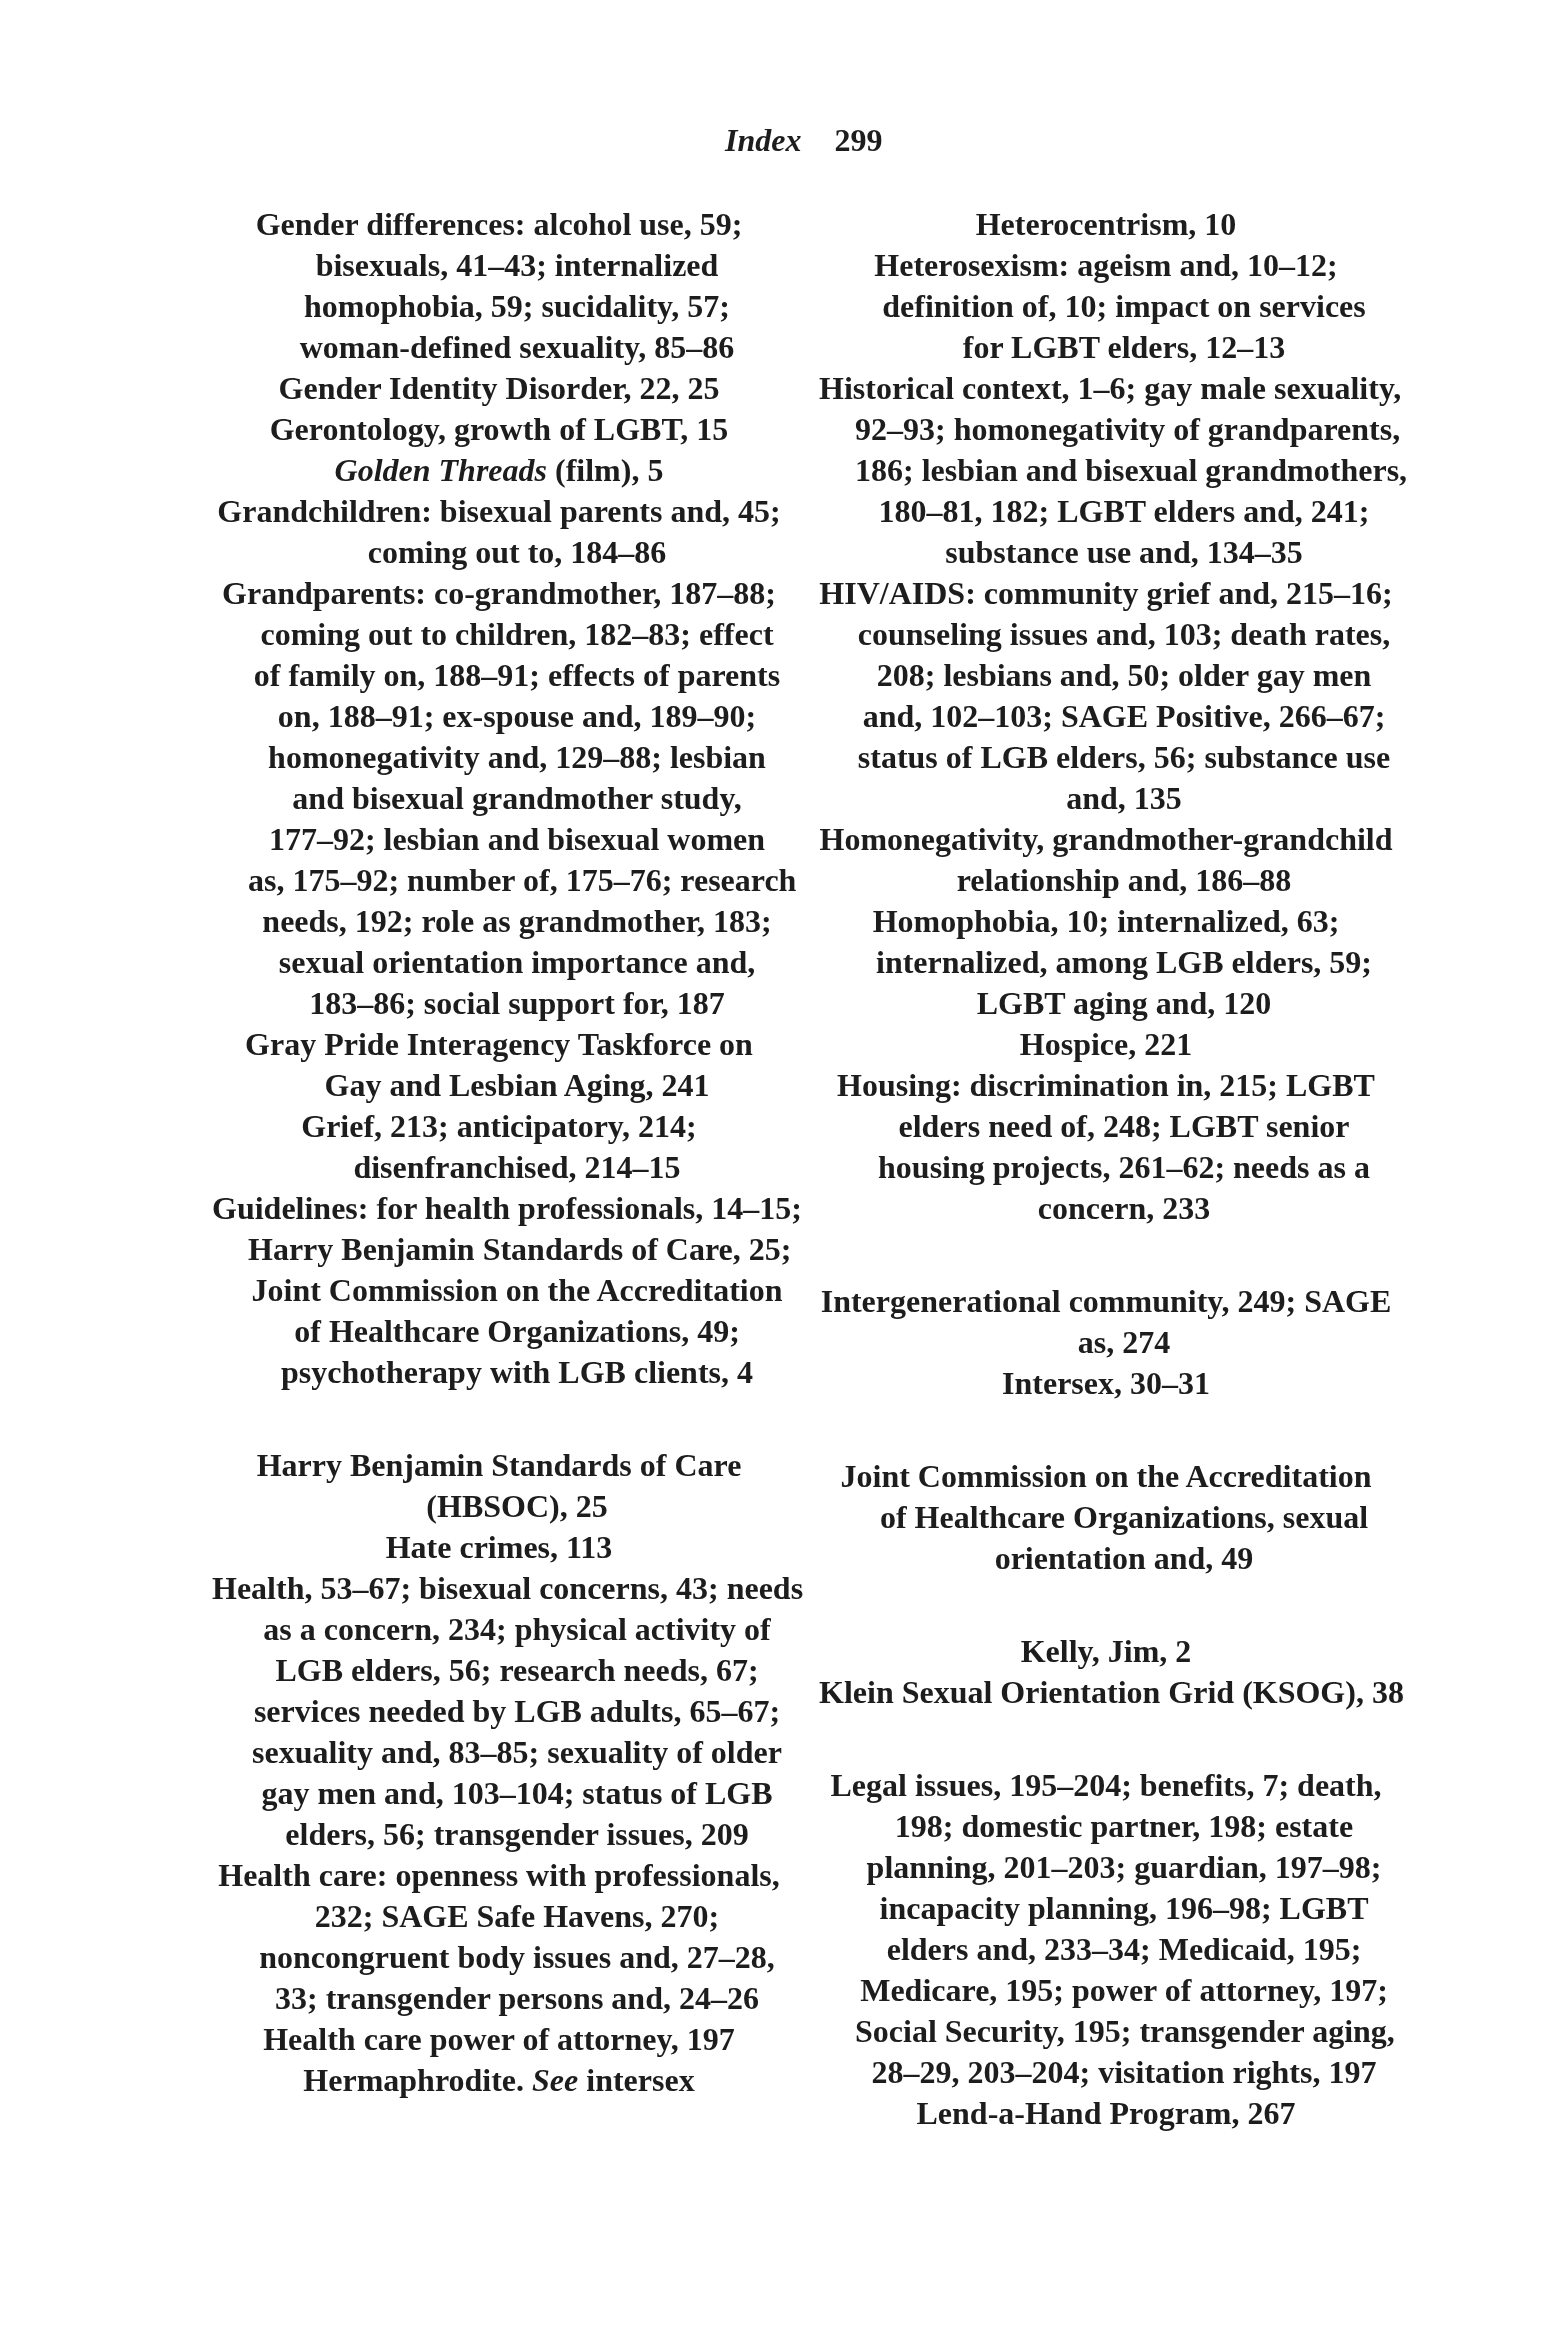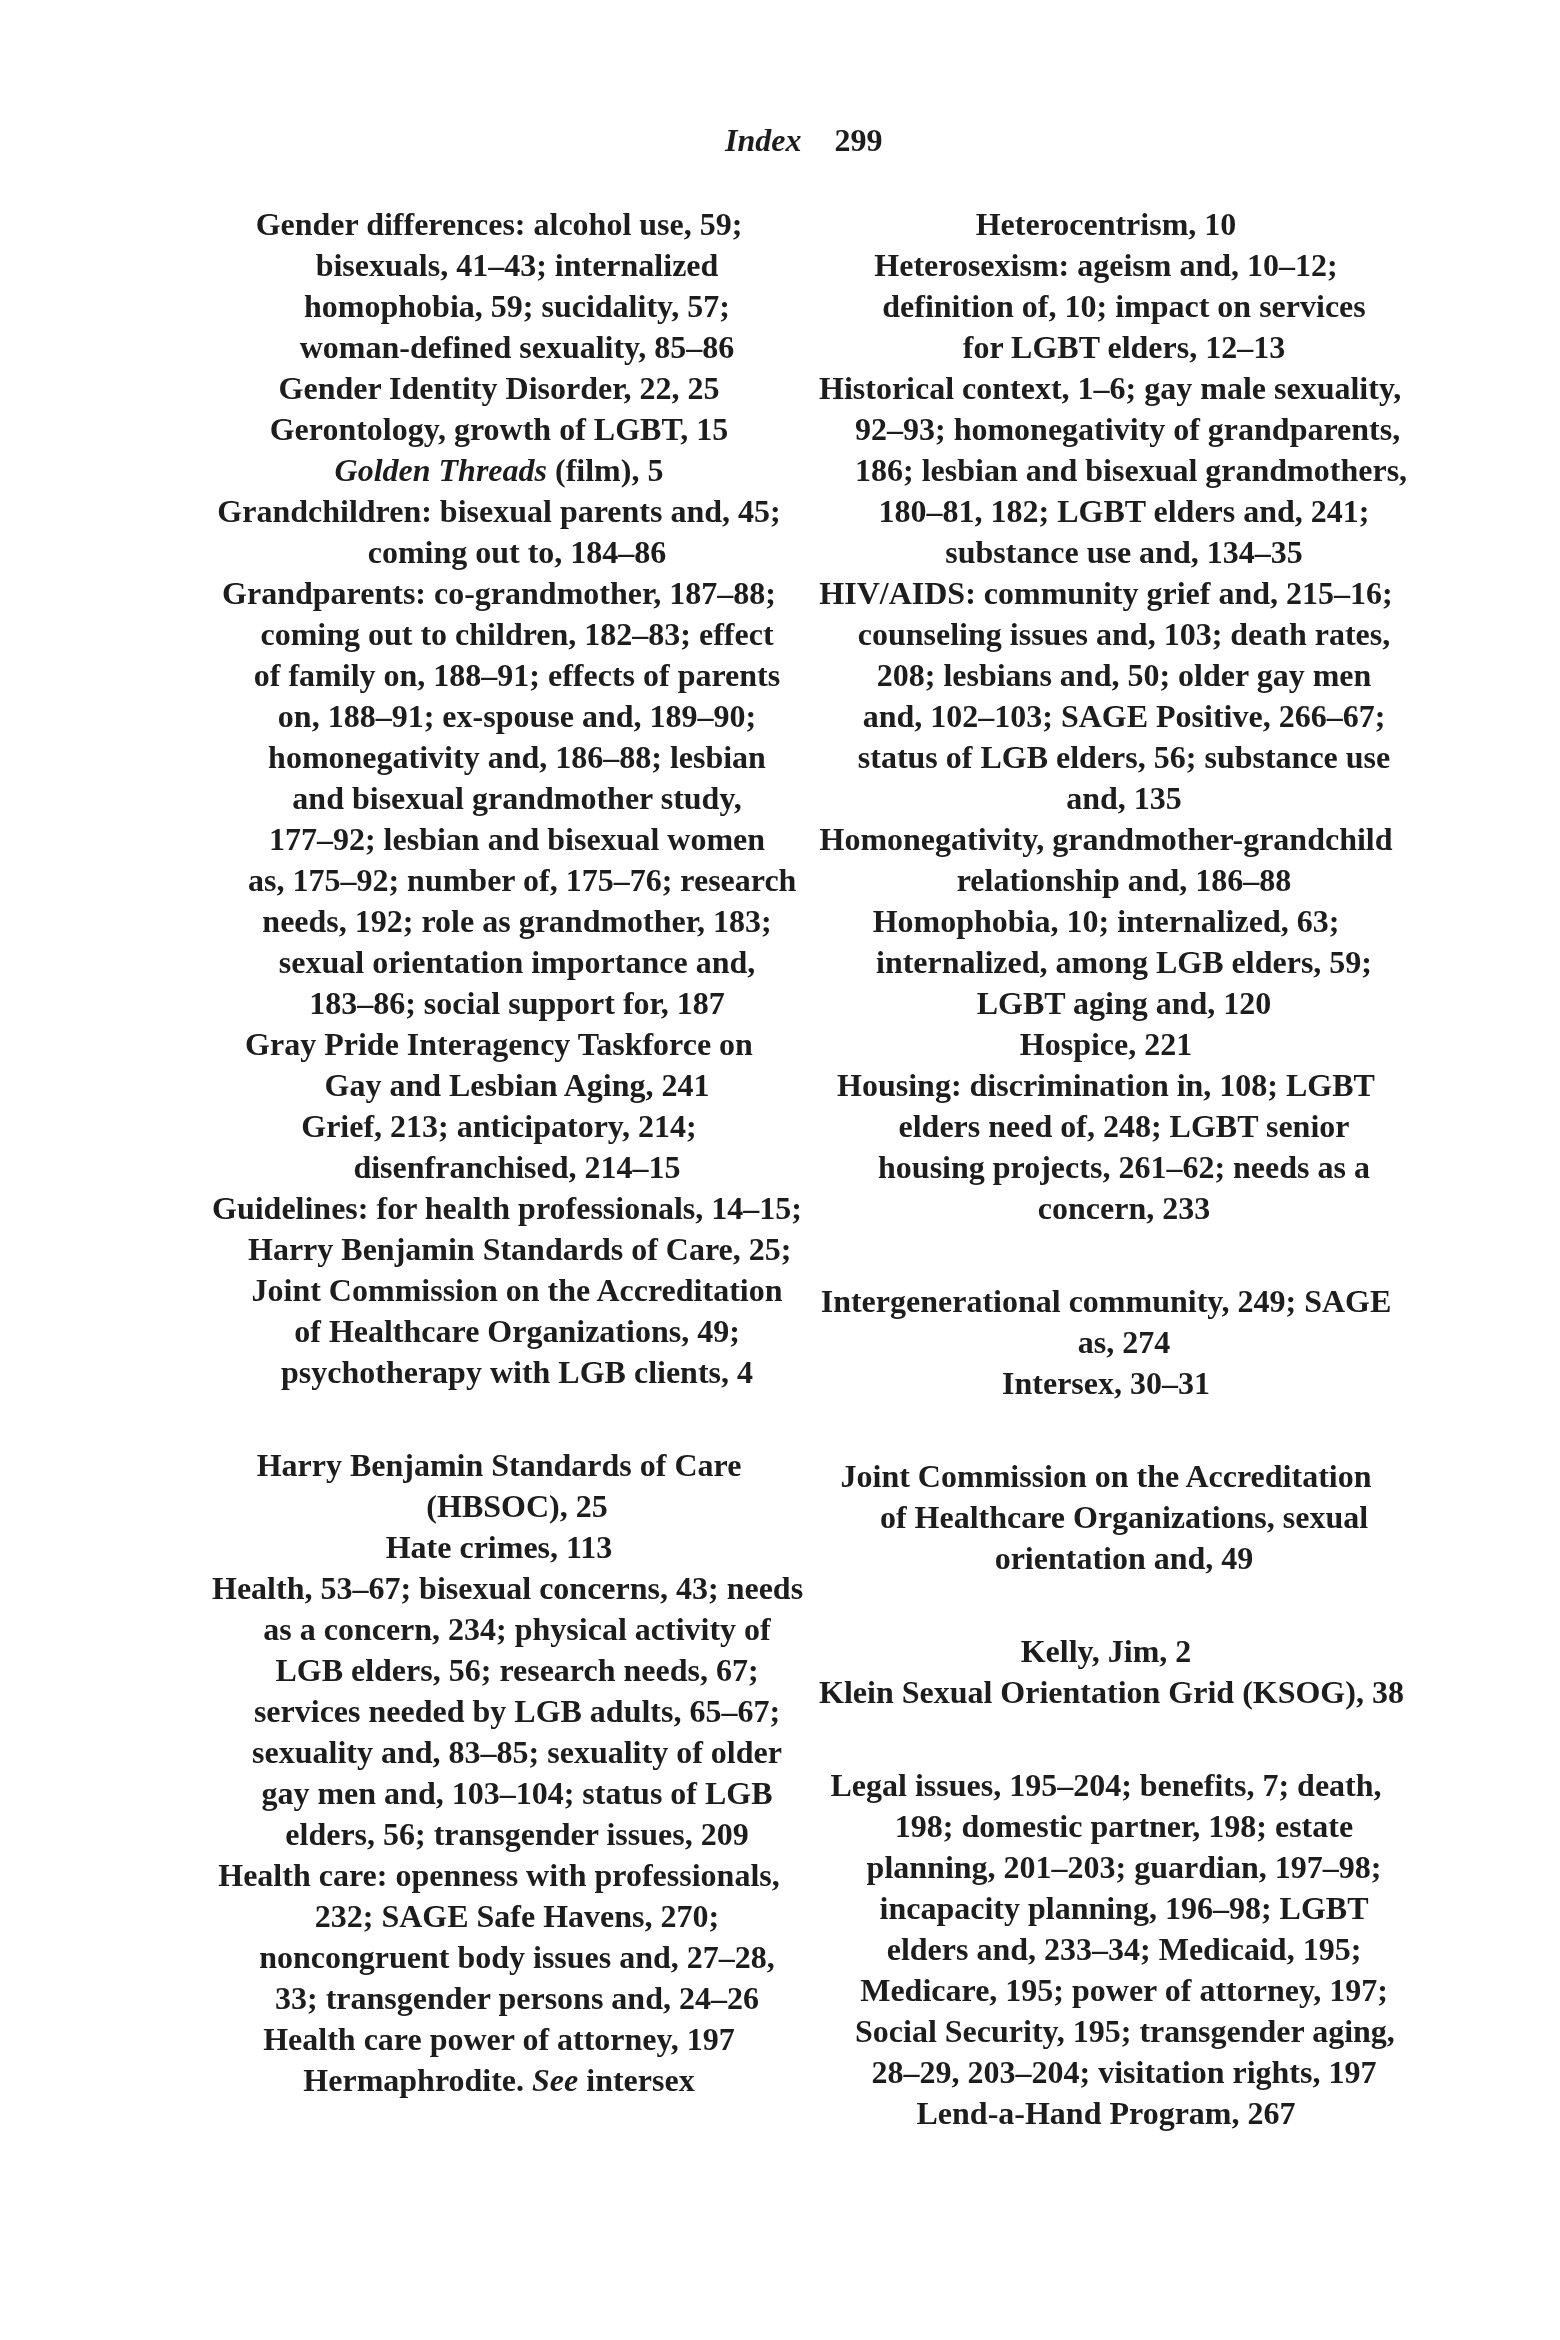--- a/index.html
+++ b/index.html
@@ -80,21 +80,21 @@
         </div>
         <div class="entry">
           <div class="line"><span>Grandchildren: bisexual parents and, 45;</span></div>
           <div class="line cont"><span>coming out to, 184–86</span></div>
         </div>
         <div class="entry">
           <div class="line"><span>Grandparents: co-grandmother, 187–88;</span></div>
           <div class="line cont"><span>coming out to children, 182–83; effect</span></div>
           <div class="line cont"><span>of family on, 188–91; effects of parents</span></div>
           <div class="line cont"><span>on, 188–91; ex-spouse and, 189–90;</span></div>
-          <div class="line cont"><span>homonegativity and, 186–88; lesbian</span></div>
+          <div class="line cont"><span>homonegativity and, 129–88; lesbian</span></div>
           <div class="line cont"><span>and bisexual grandmother study,</span></div>
           <div class="line cont"><span>177–92; lesbian and bisexual women</span></div>
           <div class="line cont"><span>as, 175–92; number of, 175–76; research</span></div>
           <div class="line cont"><span>needs, 192; role as grandmother, 183;</span></div>
           <div class="line cont"><span>sexual orientation importance and,</span></div>
           <div class="line cont"><span>183–86; social support for, 187</span></div>
         </div>
         <div class="entry">
           <div class="line"><span>Gray Pride Interagency Taskforce on</span></div>
           <div class="line cont"><span>Gay and Lesbian Aging, 241</span></div>
@@ -173,21 +173,21 @@
         </div>
         <div class="entry">
           <div class="line"><span>Homophobia, 10; internalized, 63;</span></div>
           <div class="line cont"><span>internalized, among LGB elders, 59;</span></div>
           <div class="line cont"><span>LGBT aging and, 120</span></div>
         </div>
         <div class="entry">
           <div class="line"><span>Hospice, 221</span></div>
         </div>
         <div class="entry">
-          <div class="line"><span>Housing: discrimination in, 108; LGBT</span></div>
+          <div class="line"><span>Housing: discrimination in, 215; LGBT</span></div>
           <div class="line cont"><span>elders need of, 248; LGBT senior</span></div>
           <div class="line cont"><span>housing projects, 261–62; needs as a</span></div>
           <div class="line cont"><span>concern, 233</span></div>
         </div>
       </div>
       <div class="group">
         <div class="entry">
           <div class="line"><span>Intergenerational community, 249; SAGE</span></div>
           <div class="line cont"><span>as, 274</span></div>
         </div>

